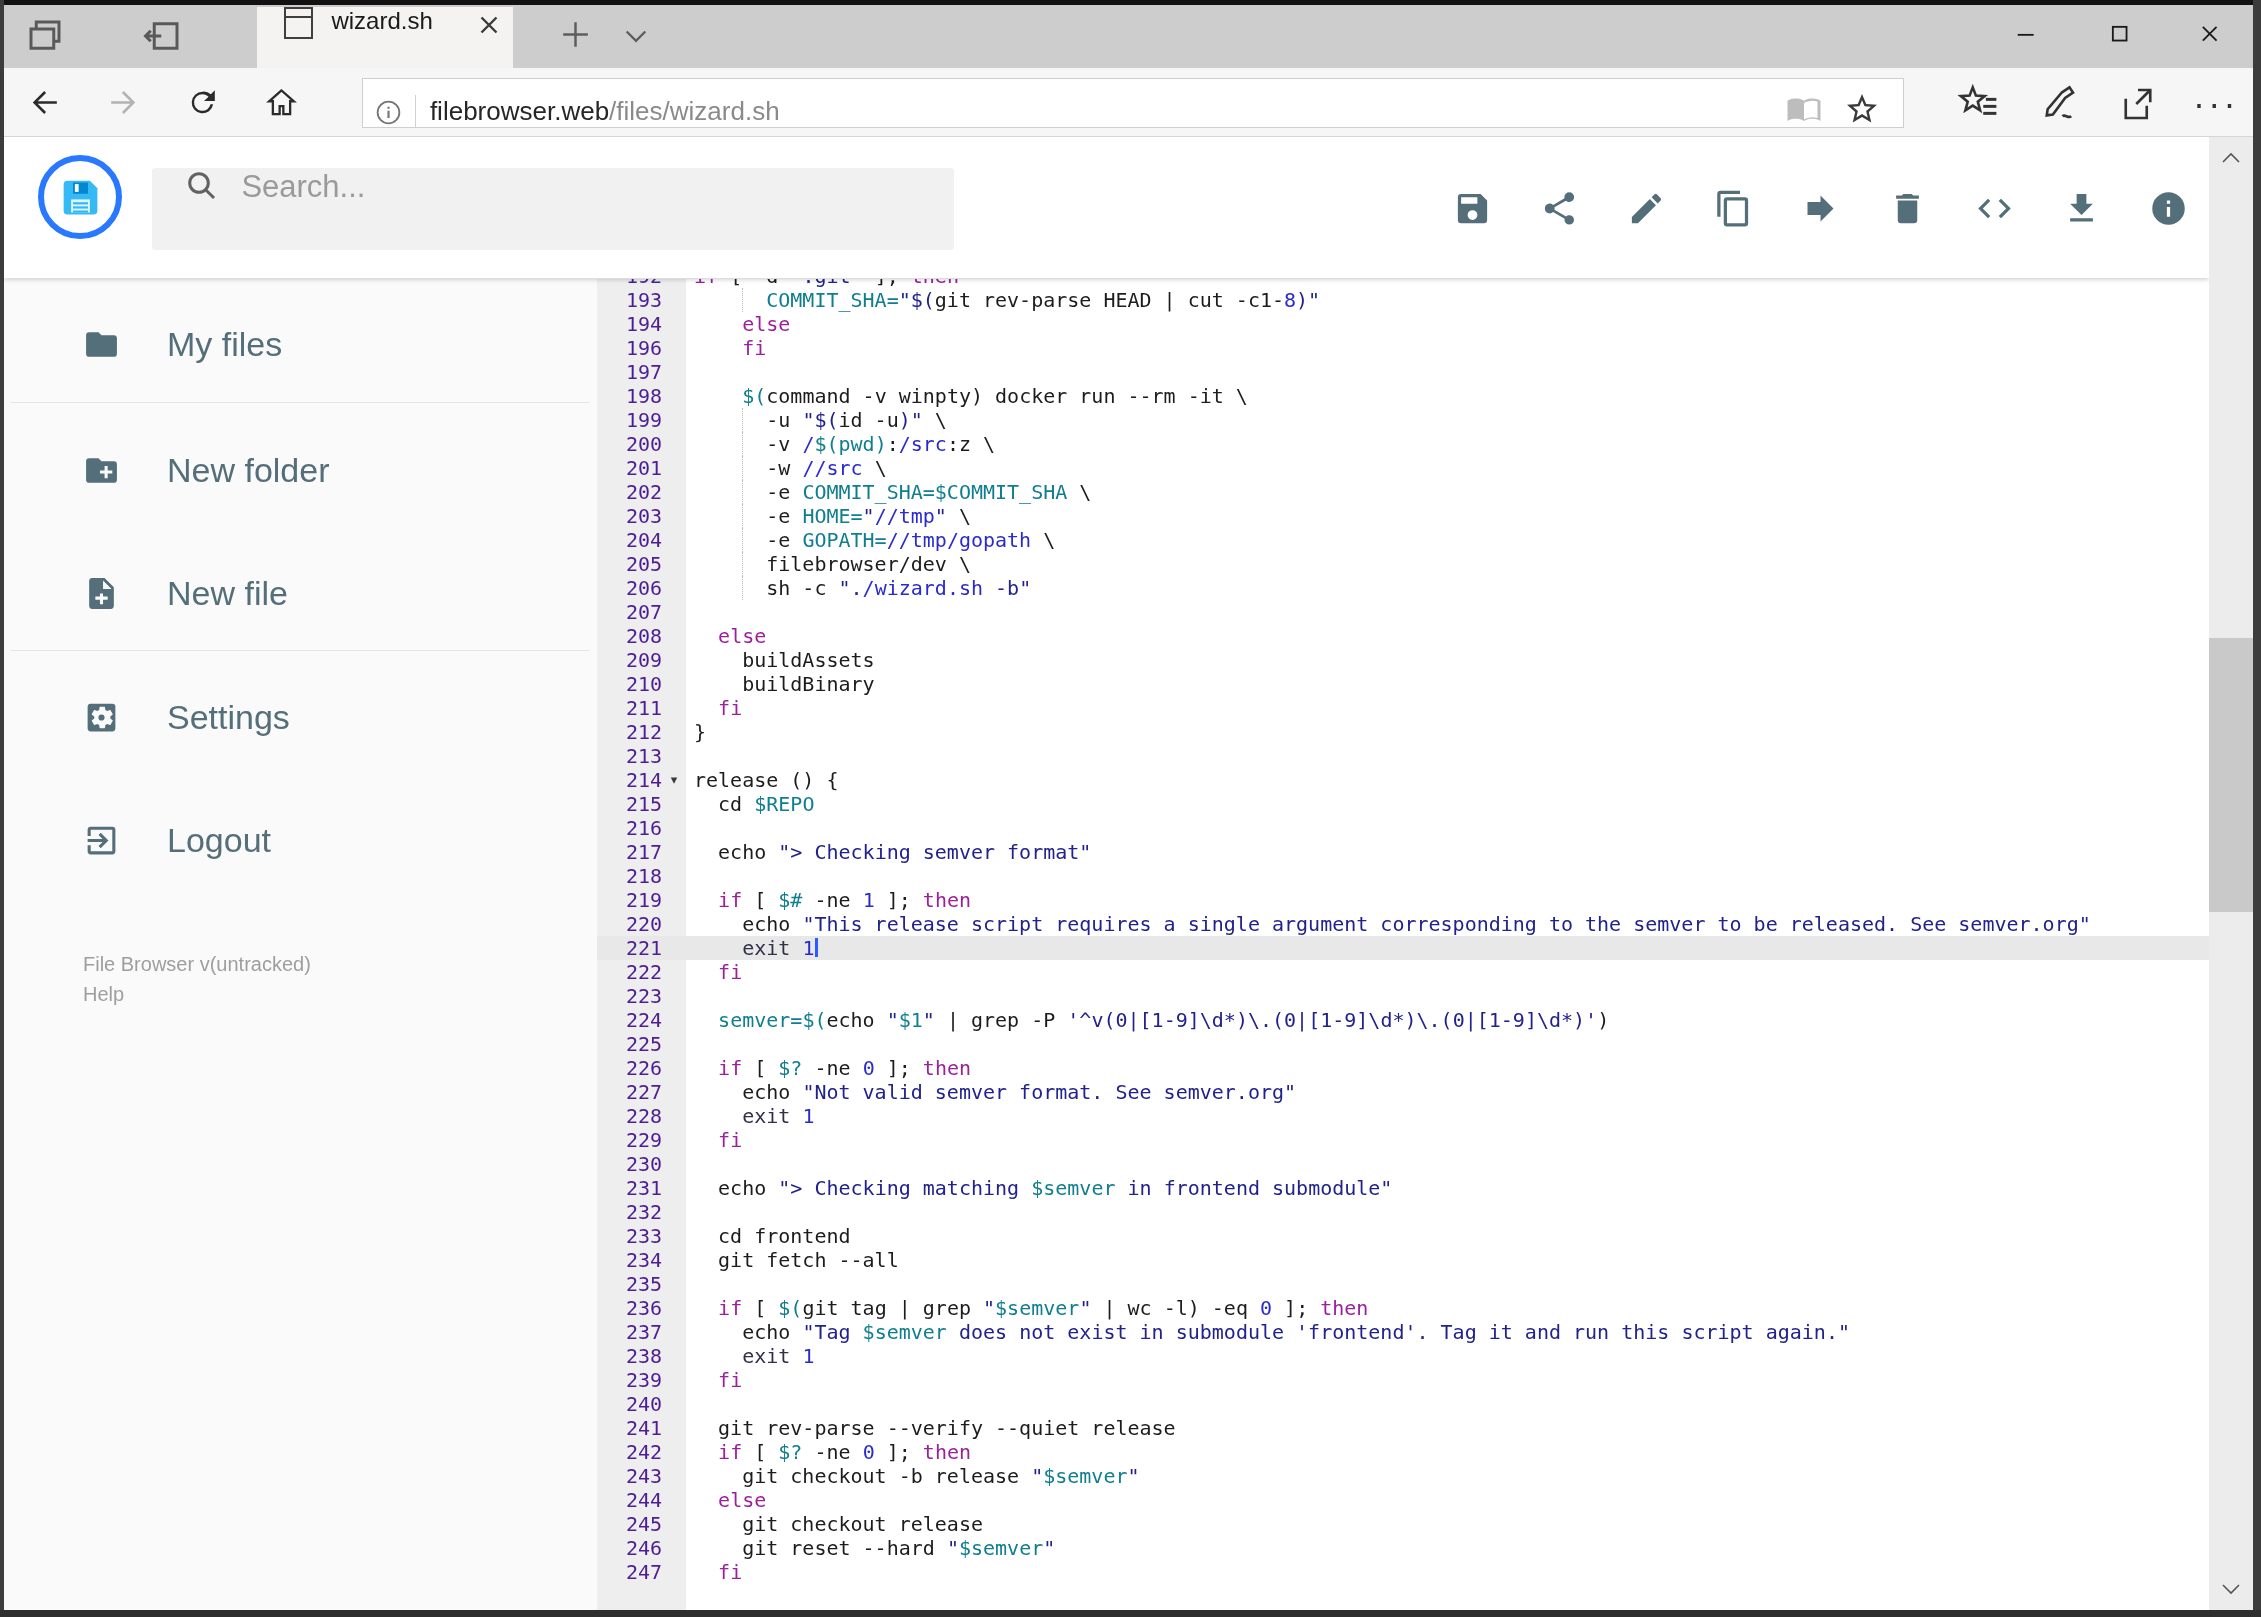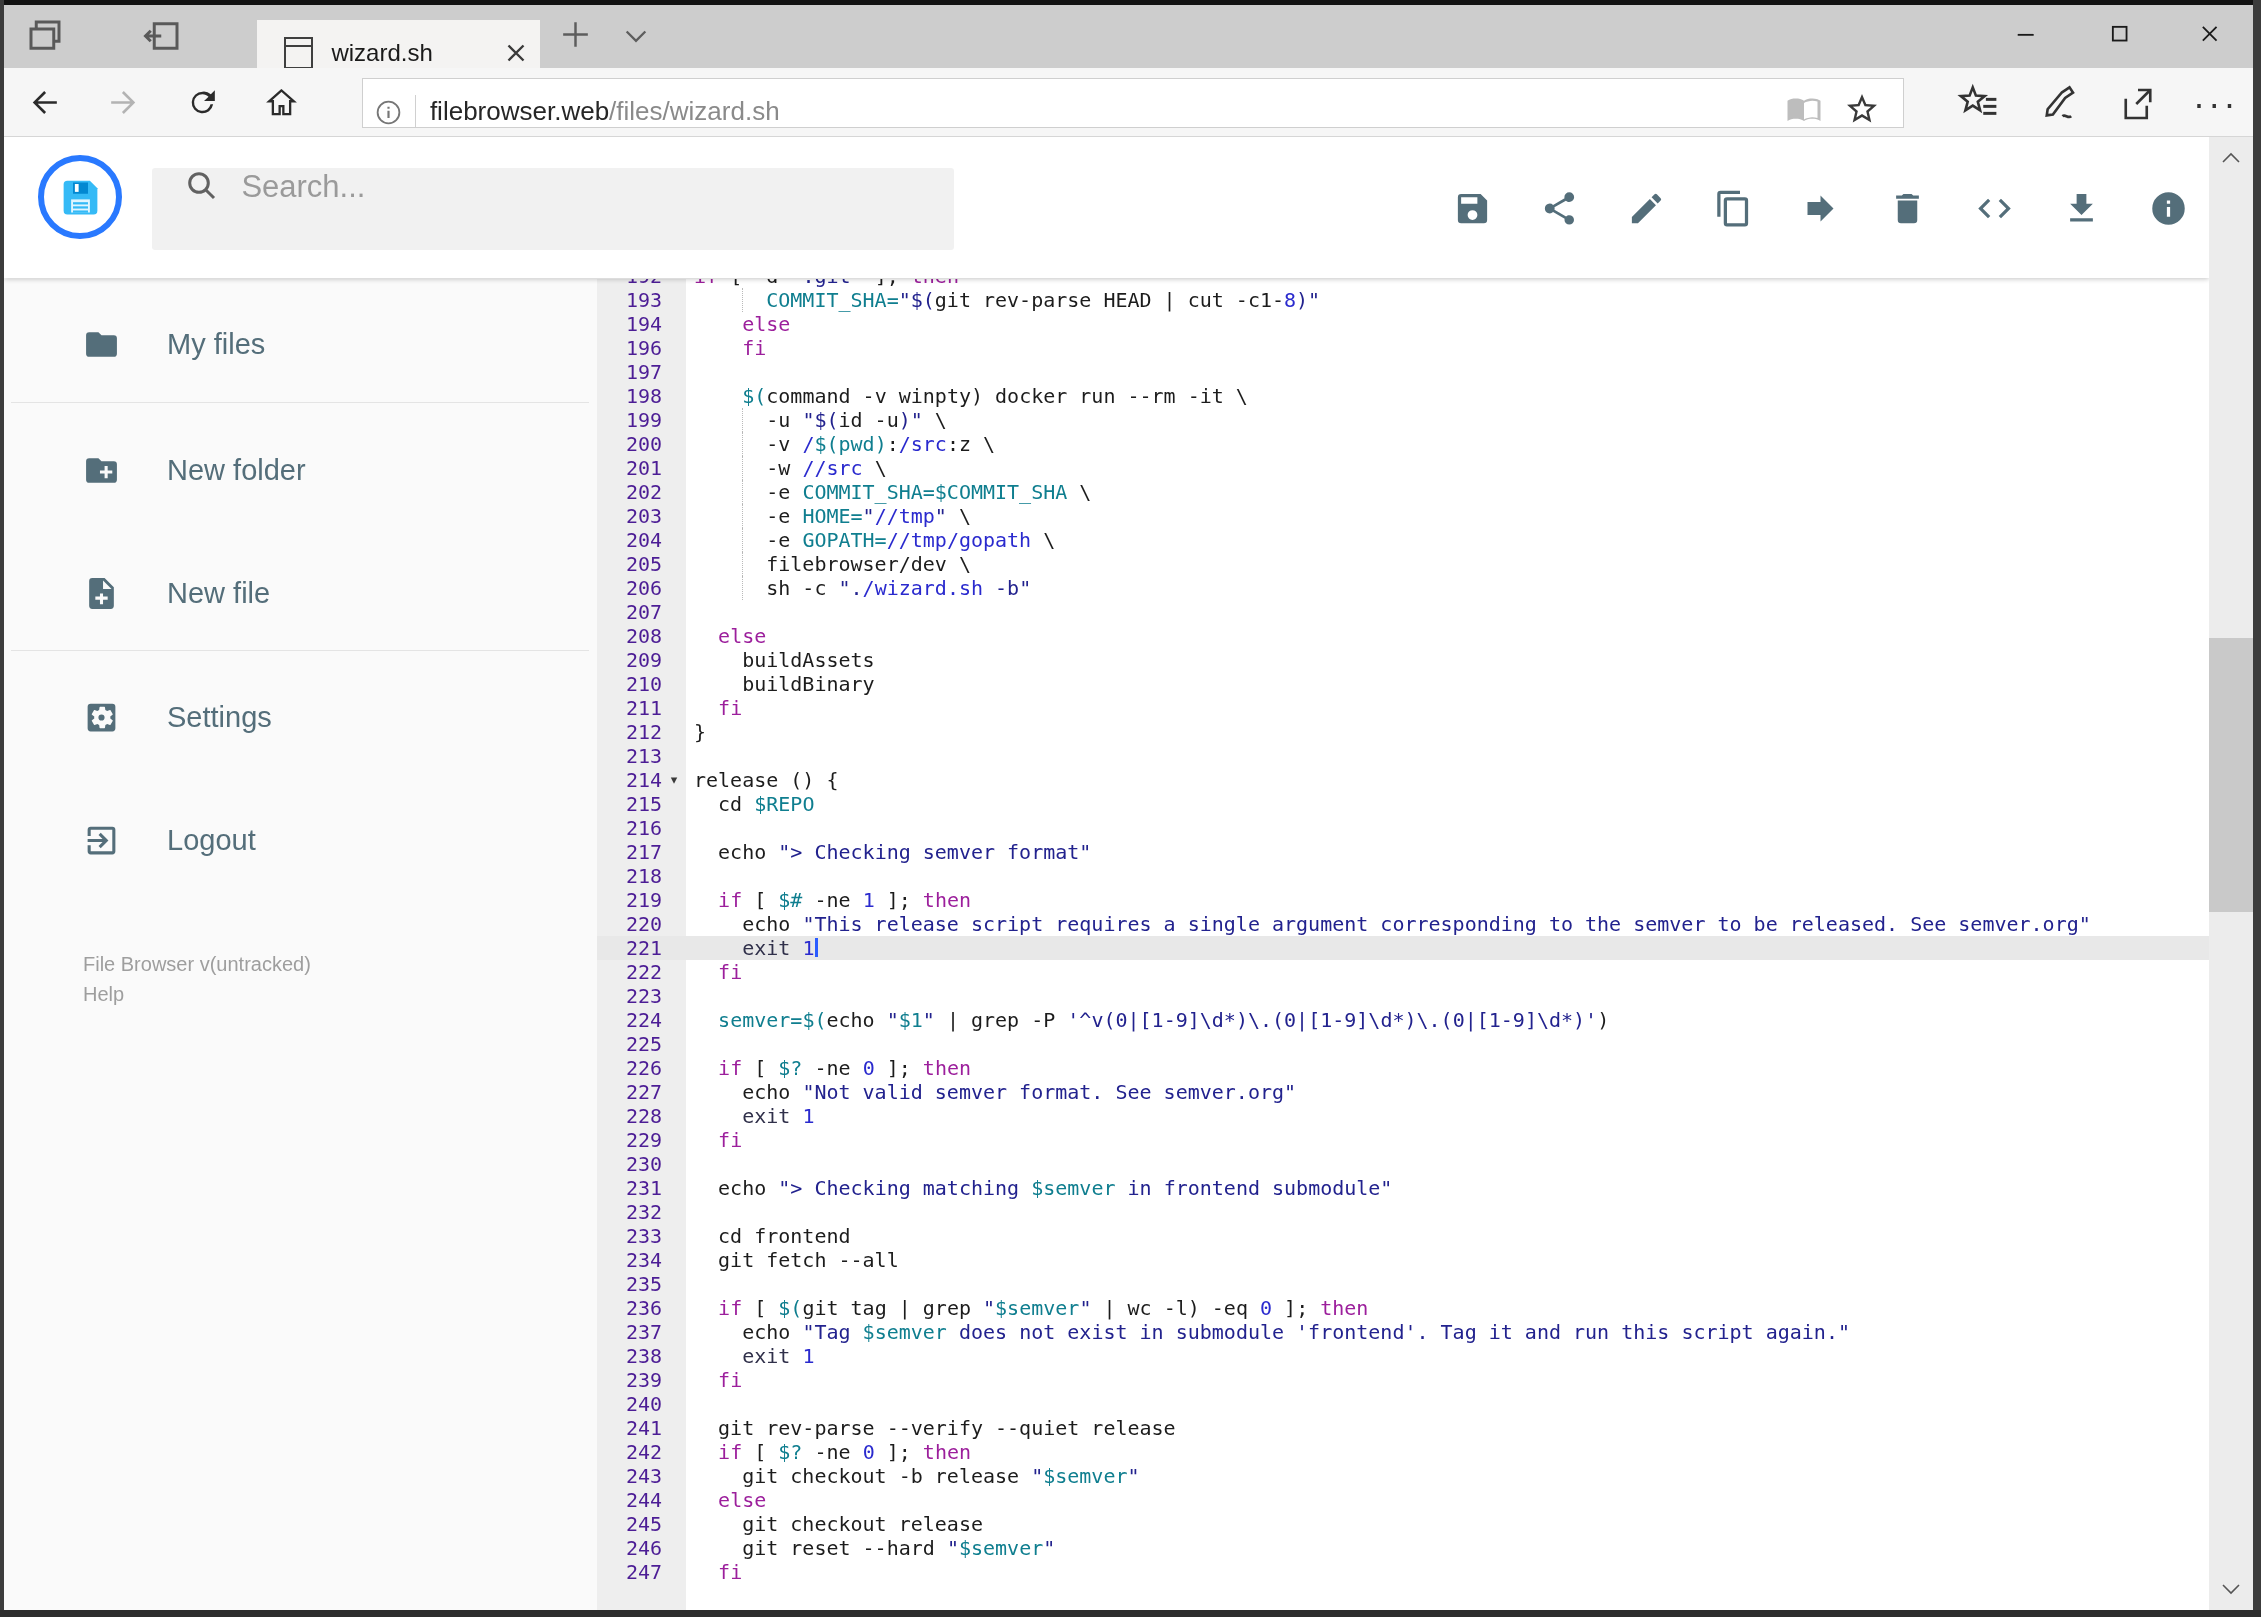--- a/index.html
+++ b/index.html
@@ -8,22 +8,22 @@
   
   .frame-top{position:absolute;left:0;top:0;right:0;height:4.8px;background:#121212;z-index:90}
   .frame-left{position:absolute;left:0;top:0;bottom:0;width:4px;background:#3c3c3c;z-index:90}
   .frame-right{position:absolute;right:0;top:0;bottom:0;width:8px;background:#3c3c3c;z-index:90}
   .frame-bottom{position:absolute;left:0;right:0;bottom:0;height:7.3px;background:#2e2e2e;z-index:90}
 
   
   .titlebar{position:absolute;left:0;top:0;right:0;height:68px;background:#cdcdcd;z-index:20}
   .tb-icon{position:absolute;top:14.5px;width:42px;height:42px;color:#595959}
   .tb-icon svg{width:100%;height:100%}
-  .tab{position:absolute;left:257px;top:20px;width:283px;height:65px;background:#f4f3f2;
-       display:flex;align-items:center;padding:0 0 0 27.4px;box-sizing:border-box}
+  .tab{position:absolute;left:257px;top:7px;width:256px;height:65px;background:#f4f3f2;
+       display:flex;padding:0 0 0 27.4px;box-sizing:border-box}
   .favicon{width:29px;height:32px;border:2.4px solid #3f3f3f;box-sizing:border-box;position:relative;background:#f4f3f2}
   .favicon::before{content:"";position:absolute;left:0;right:0;top:6.5px;height:2.4px;background:#3f3f3f}
   .tab-title{margin-left:18px;font-size:24px;color:#1a1a1a;flex:1;white-space:nowrap;overflow:hidden}
   .tab-close{width:36px;height:36px;margin-right:6.5px;flex:0 0 auto}
   .tab-close svg{width:100%;height:100%}
   .newtab{position:absolute;left:557px;top:16px;width:37px;height:37px}
   .tabchevron{position:absolute;left:620px;top:21px;width:32px;height:29px}
   .newtab svg,.tabchevron svg{width:100%;height:100%}
   .win-btn{position:absolute;top:11.3px;width:47px;height:45px;display:flex;align-items:center;justify-content:center}
   .win-btn svg{width:27.4px;height:27.4px}
@@ -61,21 +61,21 @@
   .searchbox input::placeholder{color:#9a9a9a}
   .actionbar{position:absolute;right:21px;top:52px;display:flex}
   .act{width:39px;height:39px;margin-left:48px;cursor:pointer}
   .act svg{width:100%;height:100%;fill:#546e7a}
 
   
   .sidebar{position:absolute;left:4px;top:279px;width:593px;bottom:7.3px;background:#fafafa;z-index:5}
   .side-item{position:absolute;left:0;width:100%;height:45px;display:flex;align-items:center;cursor:pointer}
   .side-item .s-ic{width:37px;height:37px;margin-left:79px;flex:0 0 auto}
   .side-item .s-ic svg{width:100%;height:100%;fill:#546e7a}
-  .side-item .s-label{margin-left:47px;font-size:29px;color:#546e7a}
+  .side-item .s-label{margin-left:47px;font-size:34px;color:#546e7a}
   .side-div{position:absolute;left:6.5px;right:8px;height:0.8px;background:#e4e4e4}
   .side-meta{position:absolute;left:79px;font-size:20px;color:#9e9e9e}
 
   
   .editor{position:absolute;left:597px;top:279px;right:52px;bottom:7.3px;background:#fff;overflow:hidden;z-index:5}
   .gutter-col{position:absolute;left:0;top:0;bottom:0;width:89px;background:#eee}
   .code-content{position:absolute;left:0;top:-15.3px;right:0}
   .row{display:flex;height:24px;position:relative}
   .row.active{background:#e8e8e8}
   .gut{flex:0 0 89px;display:flex}

